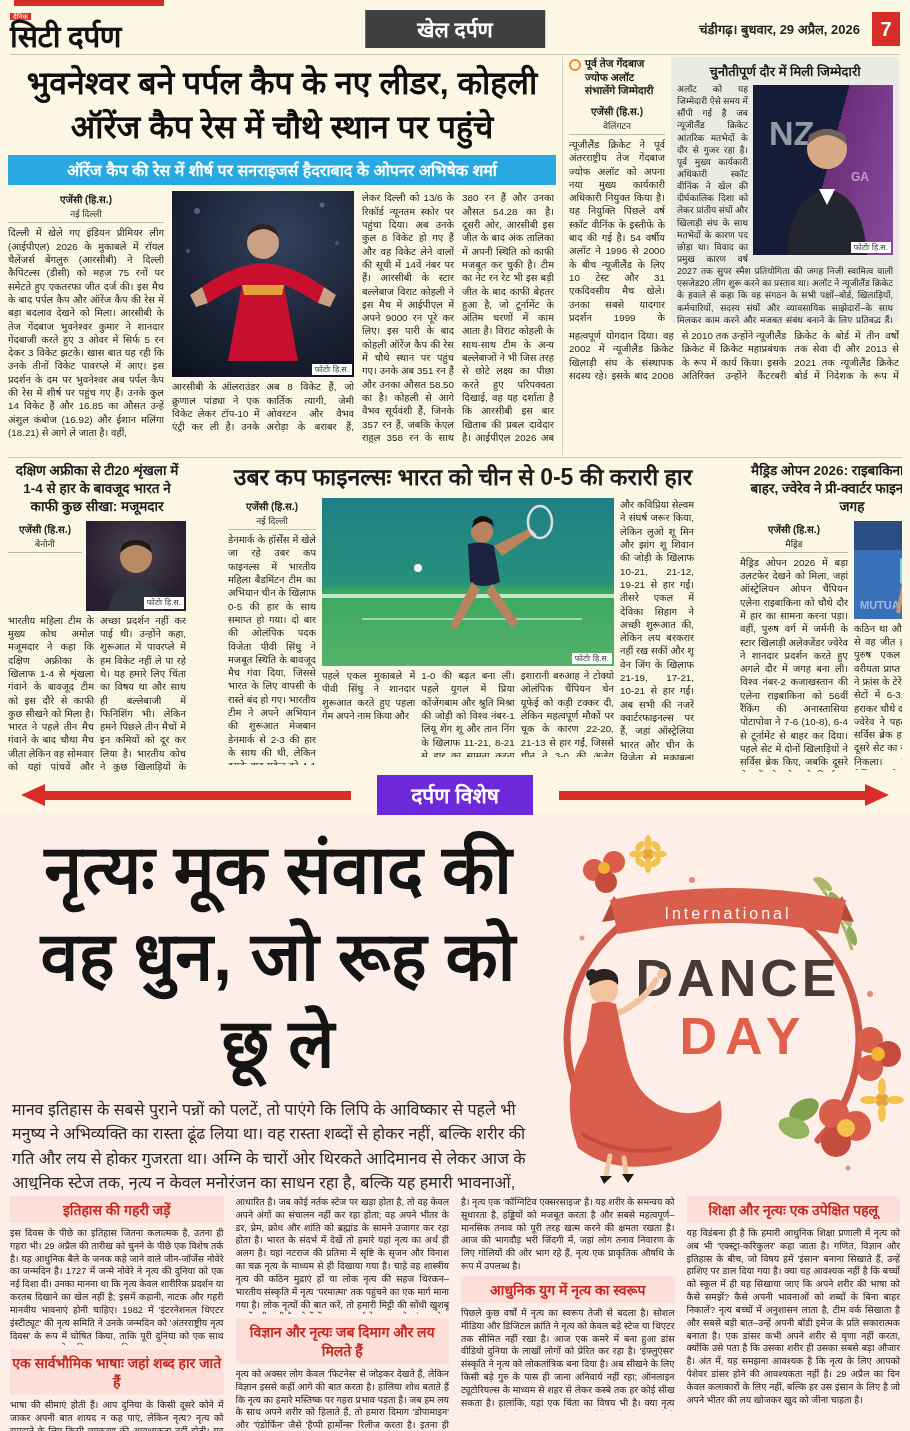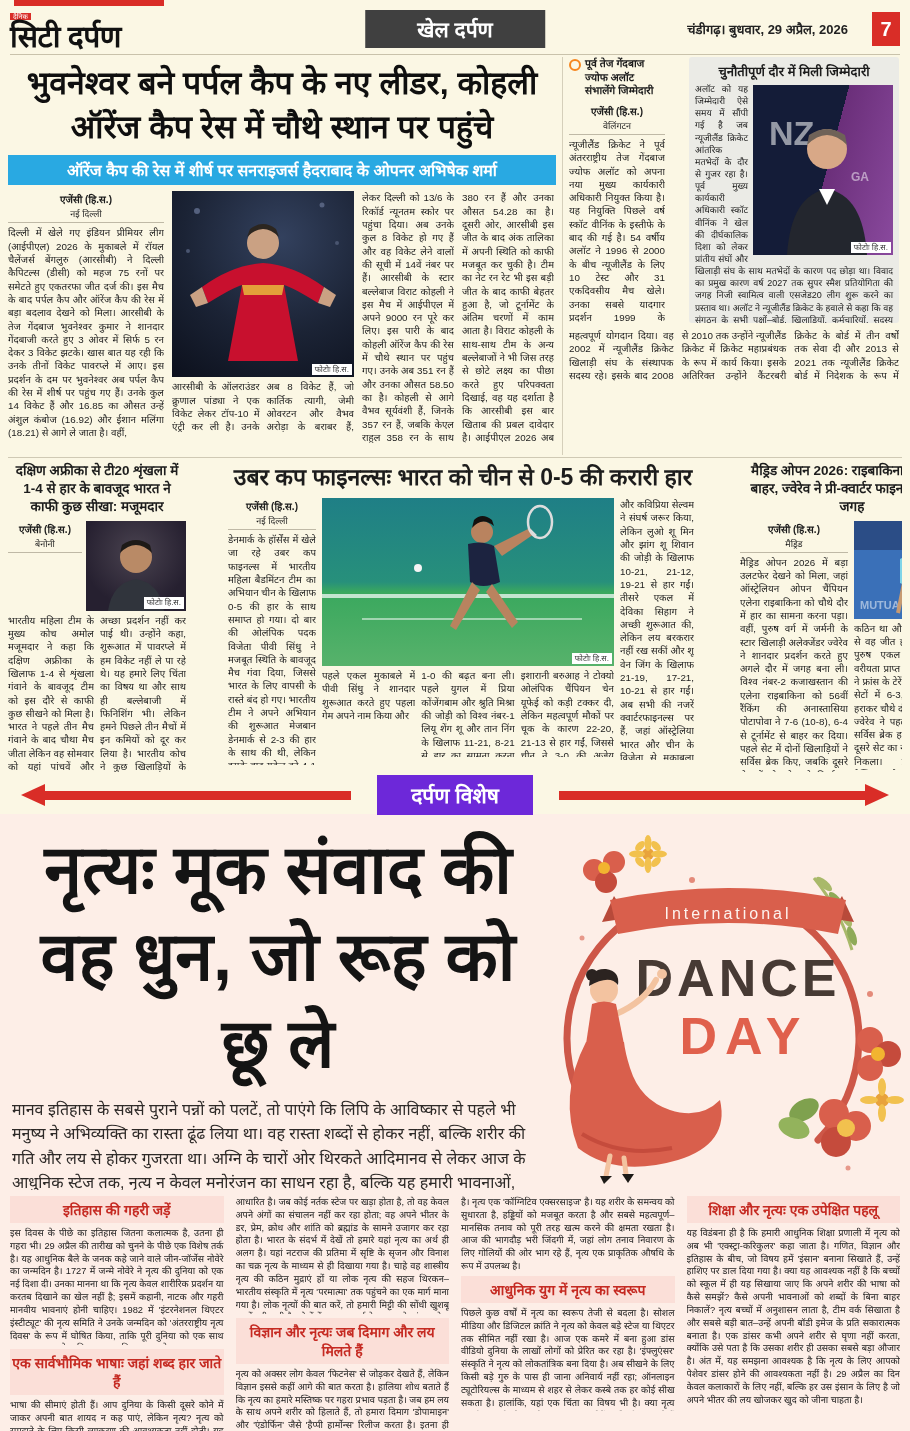--- a/index.html
+++ b/index.html
@@ -15,38 +15,38 @@
            font-size:8px;padding:0 3px;line-height:1.4}
   
   .top-red-mark{position:absolute;left:14px;top:0;width:150px;height:6px;background:#d92d27}
   .masthead{height:50px;margin:4px 10px 0;display:flex;align-items:center;justify-content:space-between;
             position:relative;border-bottom:1px solid #c9c2ab}
   .logo-block{line-height:1}
   .edition-tag{display:inline-block;background:#d92d27;color:#fff;font-size:7px;padding:0 3px;margin-bottom:1px}
   .logo{font-size:30px;font-weight:900;letter-spacing:-.5px;color:#111}
   .section-banner{position:absolute;left:50%;transform:translateX(-50%);background:#404040;color:#fff;
             font-size:21px;font-weight:900;padding:5px 52px}
-  .date-block{display:flex;align-items:center;gap:24px}
+  .date-block{display:flex;align-items:center;gap:12px}
   .dateline{font-size:13px;font-weight:bold;color:#222}
   .page-num{background:#d92d27;color:#fff;font-size:20px;font-weight:900;width:28px;height:34px;
             display:flex;align-items:center;justify-content:center}
   
   .top-zone{height:398px;margin:2px 8px 0;display:flex;gap:6px;overflow:hidden}
   .vrule{width:1px;background:#d5cfba}
   .lead{width:548px;flex:none}
   .lead h1{font-size:32px;line-height:1.38;font-weight:900;text-align:center;margin:4px 0 6px;color:#0f0f0f}
   .subhead{background:#29a9e2;color:#fff;font-weight:bold;font-size:16px;text-align:center;
            padding:4px 2px;margin-bottom:6px}
   .lead-cols{display:grid;grid-template-columns:156px 182px 92px 92px;column-gap:8px;height:252px;overflow:hidden}
   .photo-lead{width:182px;height:186px;background:radial-gradient(circle at 60% 25%,#33415e 0%,#1b2335 55%,#0c101c 100%)}
   .two-col{column-count:2;column-gap:7px;height:60px;margin-top:3px}
   
   .nz{width:330px;flex:none}
   .nz h2{font-size:24px;line-height:1.38;font-weight:900;text-align:center;margin:4px 0 5px;color:#0f0f0f}
-  .nz-grid{display:flex;gap:24px;height:268px;overflow:hidden}
+  .nz-grid{display:flex;gap:6px;height:268px;overflow:hidden}
   .nz-left{width:96px;flex:none}
   .bullet-item{display:flex;gap:4px;font-size:10.5px;font-weight:bold;line-height:1.3;margin-bottom:5px}
   .bullet-icon{width:8px;height:8px;border:2px solid #f6861f;border-radius:50%;flex:none;margin-top:2px}
   .nz-right{flex:1}
   .gray-box{background:#ebebe6;border-radius:3px;padding:5px 6px;height:256px;overflow:hidden}
   .box-title{font-size:13px;font-weight:900;text-align:center;margin-bottom:3px}
   .photo-nz{float:right;width:140px;height:170px;margin:2px 0 3px 5px;
             background:linear-gradient(105deg,#141c38 0 52%,#6b2f7a 52%,#8a4a9e 100%)}
   .box-body{font-size:9px;line-height:1.35;text-align:justify}
   .nz-foot{column-count:3;column-gap:8px;height:60px;margin-top:4px}

